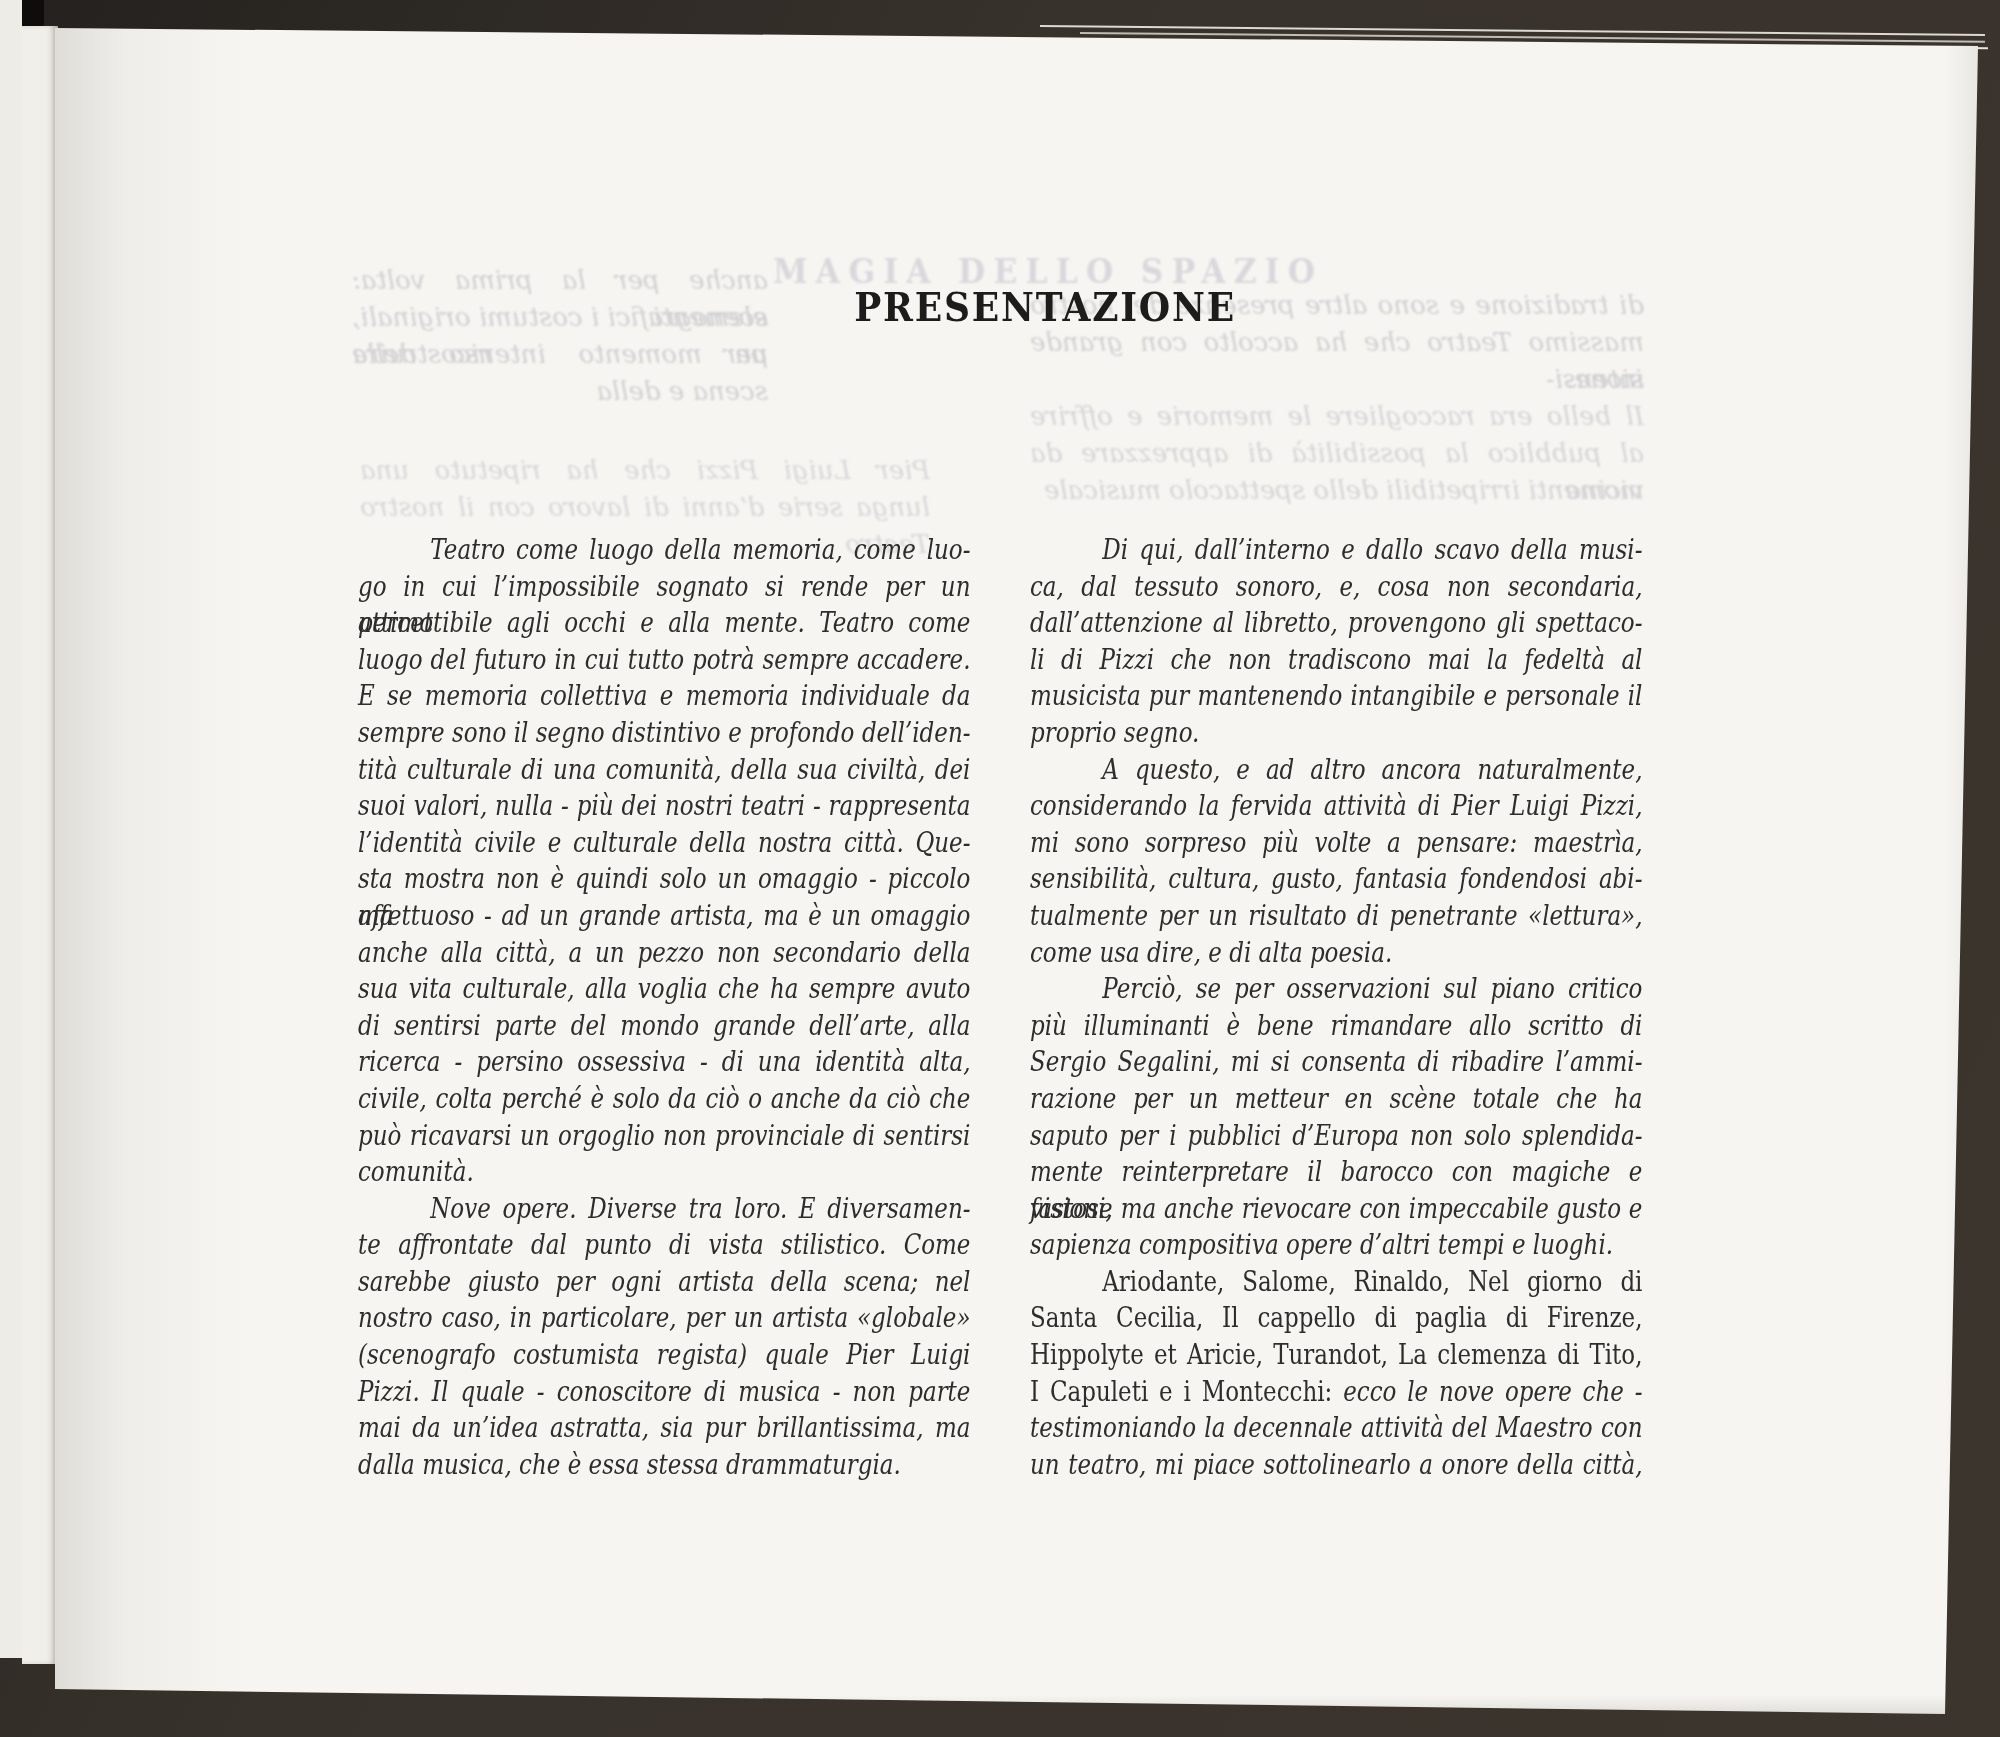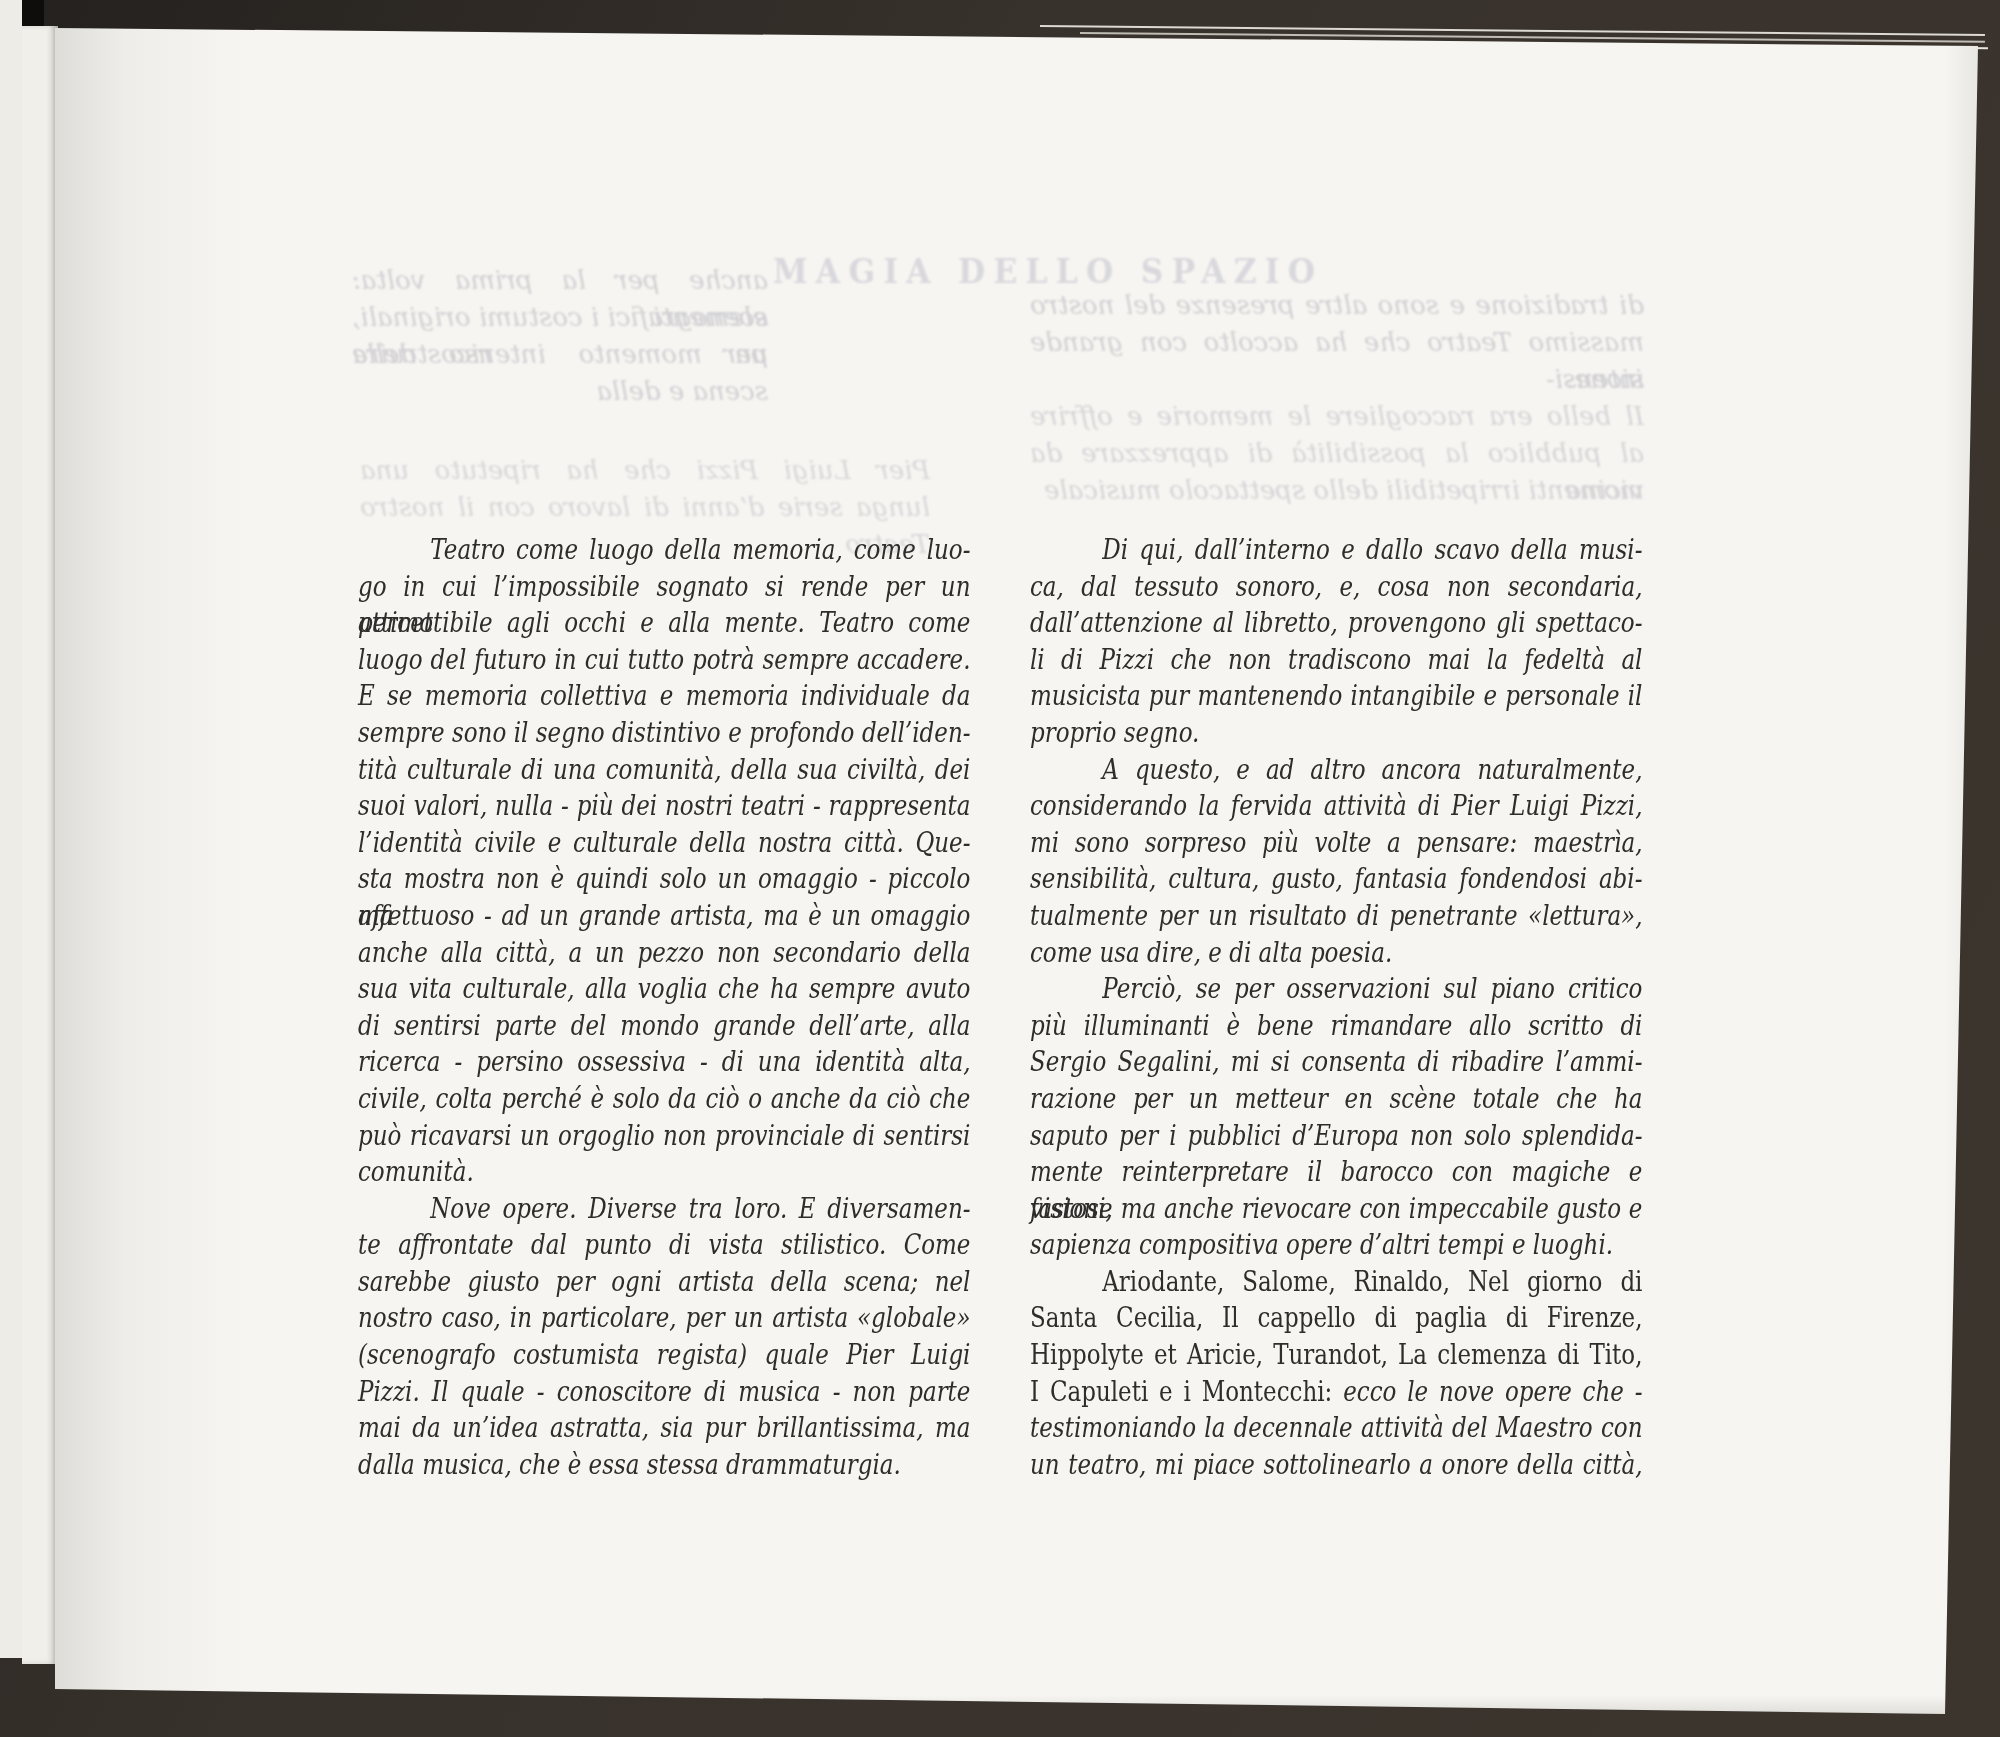--- a/index.html
+++ b/index.html
@@ -98,20 +98,23 @@
         <div class="line"><span>di tradizione e sono altre presenze del nostro</span></div>
         <div class="line"><span>massimo Teatro che ha accolto con grande intensi-</span></div>
         <div class="line last"><span>sione.</span></div>
       </div>
     <div class="ghost mirror g-right-b">
         <div class="line"><span>Il bello era raccogliere le memorie e offrire</span></div>
         <div class="line"><span>al pubblico la possibilità di apprezzare da vicino</span></div>
         <div class="line last"><span>momenti irripetibili dello spettacolo musicale</span></div>
       </div>
 
+    <div class="title-row">
+      <span class="t-inner">PRESENTAZIONE</span>
+    </div>
 
     <div class="col left">
         <div class="line indent"><span>Teatro come luogo della memoria, come luo-</span></div>
         <div class="line"><span>go in cui l’impossibile sognato si rende per un attimo</span></div>
         <div class="line"><span>percettibile agli occhi e alla mente. Teatro come</span></div>
         <div class="line"><span>luogo del futuro in cui tutto potrà sempre accadere.</span></div>
         <div class="line"><span>E se memoria collettiva e memoria individuale da</span></div>
         <div class="line"><span>sempre sono il segno distintivo e profondo dell’iden-</span></div>
         <div class="line"><span>tità culturale di una comunità, della sua civiltà, dei</span></div>
         <div class="line"><span>suoi valori, nulla - più dei nostri teatri - rappresenta</span></div>

